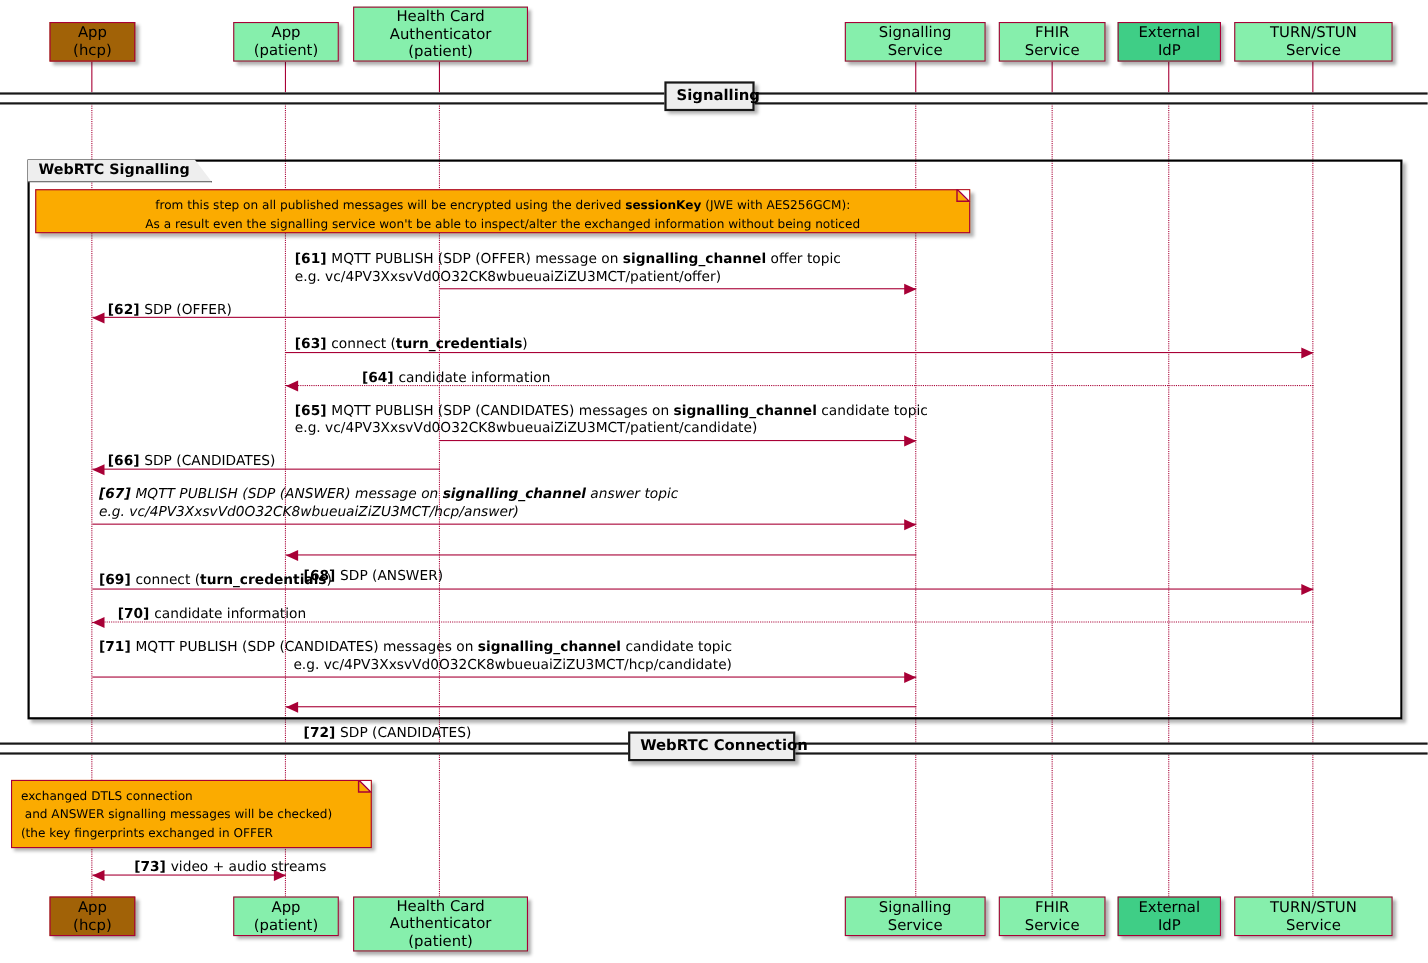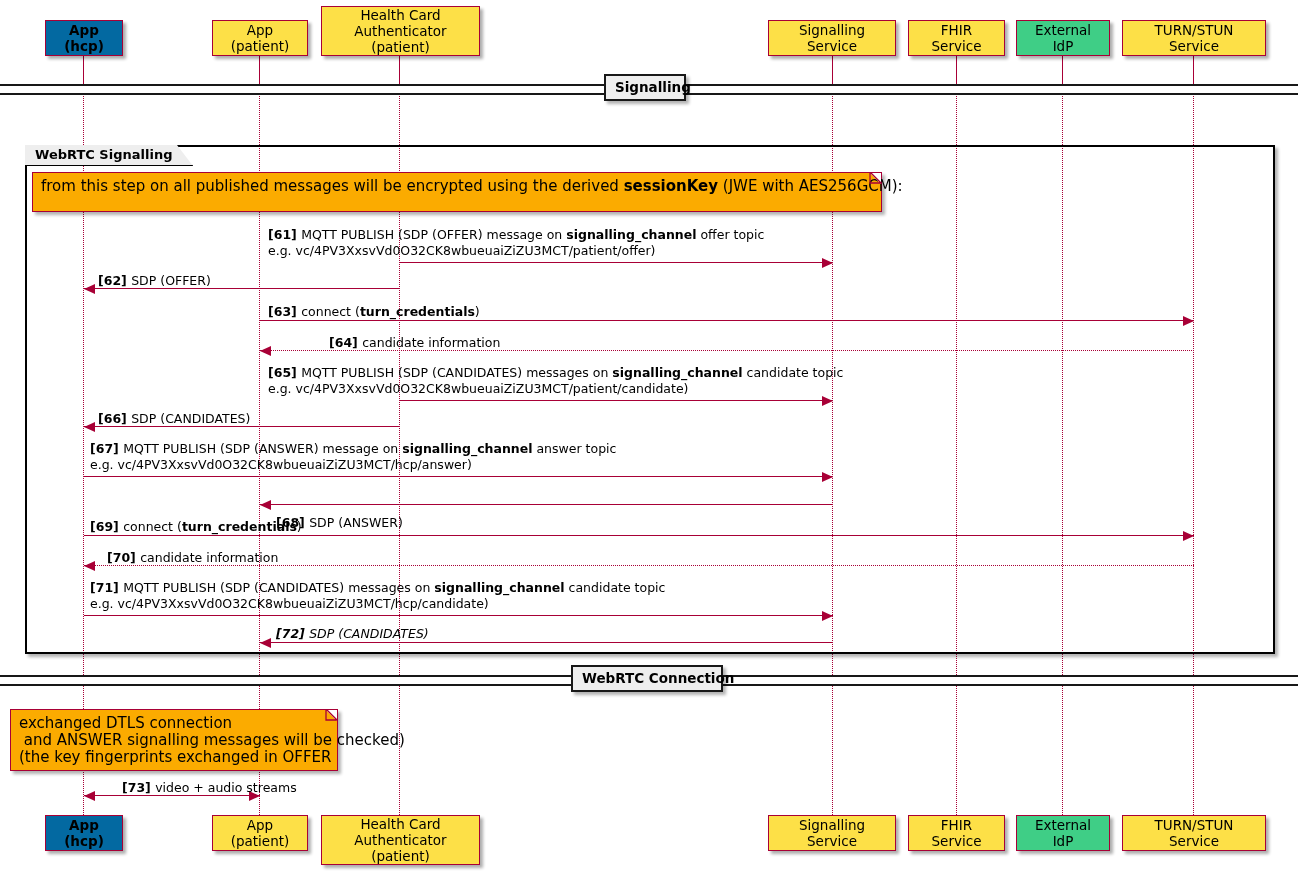--- a/index.html
+++ b/index.html
@@ -18,34 +18,34 @@
     position: relative;
     width: 1298px;
     height: 875px;
   }
 
   
   .participant {
     position: absolute;
     box-sizing: border-box;
     border: 1.5px solid #A80036;
-    background: #fde047;
+    background: #86efac;
     color: #000000;
     font-size: 13.5px;
     line-height: 16px;
     text-align: center;
     display: flex;
     align-items: center;
     justify-content: center;
     box-shadow: 3px 3px 3px rgba(0,0,0,0.32);
     white-space: pre-line;
     padding: 0 6px;
     z-index: 6;
   }
-  .participant.hcp { background: #0369a1; font-weight: bold; }
+  .participant.hcp { background: #a16207; }
   .participant.idp { background: #3FCE86; }
 
   
   .lifeline {
     position: absolute;
     width: 0;
     border-left: 1.5px solid #A80036;
     z-index: 1;
   }
   .lifeline.dotted { border-left-style: dotted; }
@@ -103,21 +103,21 @@
     clip-path: polygon(0 0, calc(100% - 16px) 0, 100% 100%, 0 100%);
   }
 
   
   .note {
     position: absolute;
     box-sizing: border-box;
     background: #FBAB00;
     border: 1.5px solid #A80036;
     color: #000000;
-    font-size: 15px;
+    font-size: 11px;
     line-height: 17px;
     box-shadow: 3px 3px 3px rgba(0,0,0,0.30);
     z-index: 8;
     padding: 5px 8px;
   }
   .note .fold {
     position: absolute;
     top: 0; right: 0;
     width: 0; height: 0;
     border-left: 11px solid transparent;
@@ -221,20 +221,21 @@
       <div class="arrow-head right" style="left: 822px; top: 611px;"></div>
       <div class="arrow-line" style="left: 260px; top: 642px; width: 573px;"></div>
       <div class="arrow-head left" style="left: 260px; top: 638px;"></div>
       <div class="arrow-line" style="left: 84px; top: 795px; width: 176px;"></div>
       <div class="arrow-head left" style="left: 84px; top: 791px;"></div>
       <div class="arrow-head right" style="left: 249px; top: 791px;"></div>
     </div>
   <div id="notes">
       <div class="note center" style="left: 32px; top: 172px; width: 850px; height: 40px;">
         <div class="note-line"><span>from this step on all published messages will be encrypted using the derived </span><span style="font-weight: bold;">sessionKey</span><span> (JWE with AES256GCM):</span></div>
+        <div class="note-line"><span>As a result even the signalling service won't be able to inspect/alter the exchanged information without being noticed</span></div>
         <div class="fold"></div>
         <svg class="fold-line" viewBox="0 0 15 15">
           <path d="M3 0 L14 11 L3 11 Z" fill="none" stroke="#A80036" stroke-width="1.3"></path>
         </svg>
       </div>
       <div class="note" style="left: 10px; top: 709px; width: 328px; height: 62px;">
         <div class="note-line"><span>exchanged DTLS connection</span></div>
         <div class="note-line"><span> and ANSWER signalling messages will be checked)</span></div>
         <div class="note-line"><span>(the key fingerprints exchanged in OFFER</span></div>
         <div class="fold"></div>
@@ -275,37 +276,37 @@
       <div class="msg-label" style="left: 285px; top: 335px; margin-left: 44px;">
         <div><span class="seq">[64] </span><span>candidate information</span></div>
       </div>
       <div class="msg-label" style="left: 268px; top: 365px;">
         <div><span class="seq">[65] </span><span>MQTT PUBLISH (SDP (CANDIDATES) messages on </span><span style="font-weight: bold;">signalling_channel</span><span> candidate topic</span></div>
         <div><span>           e.g. vc/4PV3XxsvVd0O32CK8wbueuaiZiZU3MCT/patient/candidate)</span></div>
       </div>
       <div class="msg-label" style="left: 98px; top: 411px;">
         <div><span class="seq">[66] </span><span>SDP (CANDIDATES)</span></div>
       </div>
-      <div class="msg-label" style="left: 90px; top: 441px;">
+      <div class="msg-label" style="left: 90px; top: 441px; font-style: italic;">
         <div><span class="seq">[67] </span><span>MQTT PUBLISH (SDP (ANSWER) message on </span><span style="font-weight: bold;">signalling_channel</span><span> answer topic</span></div>
         <div><span>           e.g. vc/4PV3XxsvVd0O32CK8wbueuaiZiZU3MCT/hcp/answer)</span></div>
       </div>
       <div class="msg-label" style="left: 276px; top: 515px;">
         <div><span class="seq">[68] </span><span>SDP (ANSWER)</span></div>
       </div>
       <div class="msg-label" style="left: 90px; top: 519px;">
         <div><span class="seq">[69] </span><span>connect (</span><span style="font-weight: bold;">turn_credentials</span><span>)</span></div>
       </div>
       <div class="msg-label" style="left: 107px; top: 550px;">
         <div><span class="seq">[70] </span><span>candidate information</span></div>
       </div>
-      <div class="msg-label" style="left: 90px; top: 580px;">
+      <div class="msg-label" style="left: 90px; top: 580px; text-align: right;">
         <div><span class="seq">[71] </span><span>MQTT PUBLISH (SDP (CANDIDATES) messages on </span><span style="font-weight: bold;">signalling_channel</span><span> candidate topic</span></div>
         <div><span>           e.g. vc/4PV3XxsvVd0O32CK8wbueuaiZiZU3MCT/hcp/candidate)</span></div>
       </div>
-      <div class="msg-label" style="left: 276px; top: 626px; font-style: italic;">
+      <div class="msg-label" style="left: 276px; top: 658px;">
         <div><span class="seq">[72] </span><span>SDP (CANDIDATES)</span></div>
       </div>
       <div class="msg-label" style="left: 122px; top: 780px;">
         <div><span class="seq">[73] </span><span>video + audio streams</span></div>
       </div>
     </div>
 </div>
 
 </body></html>

